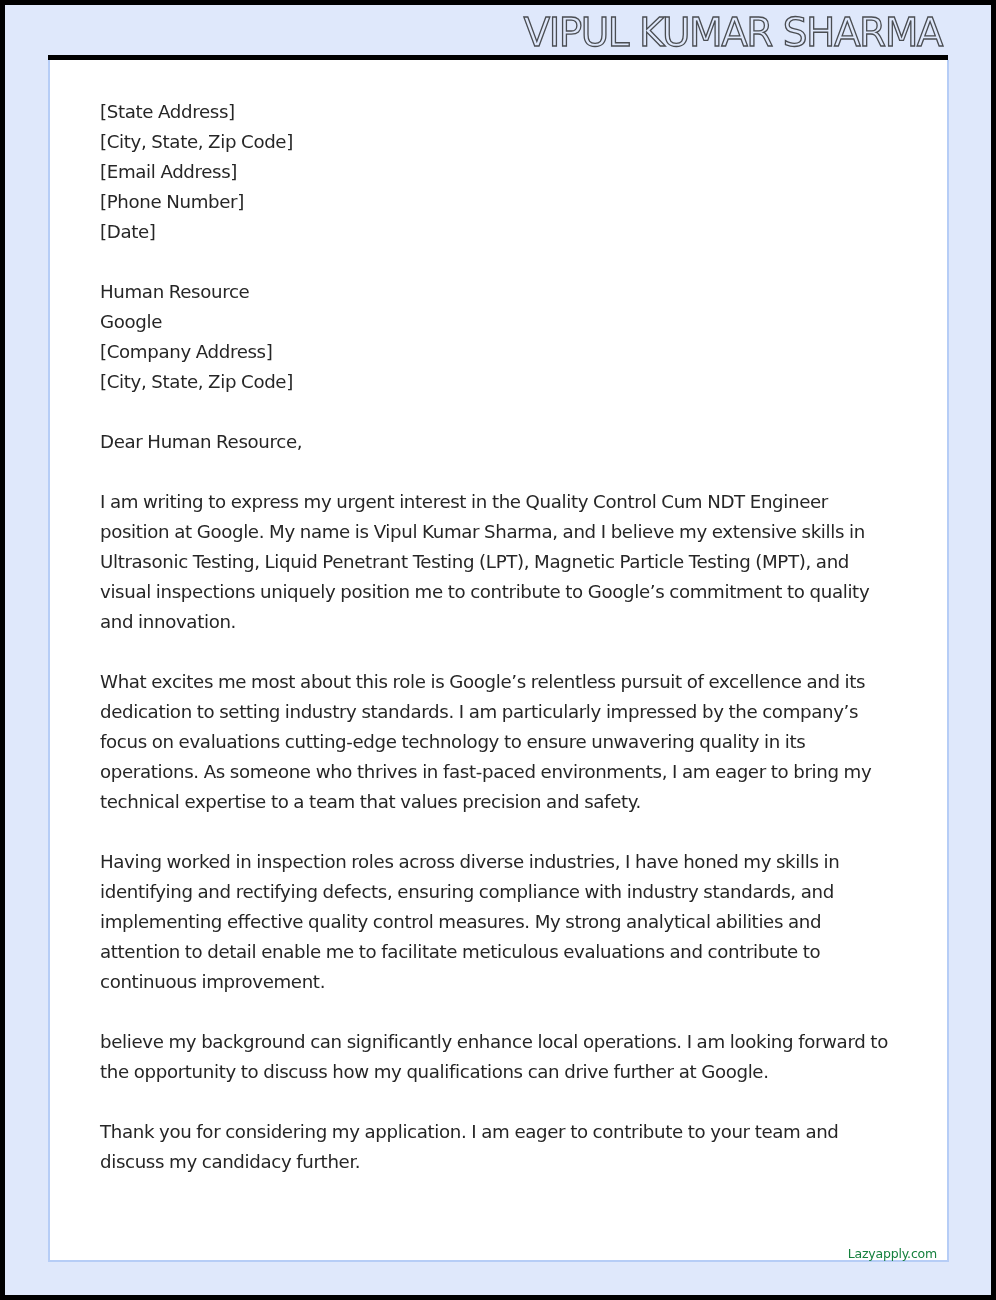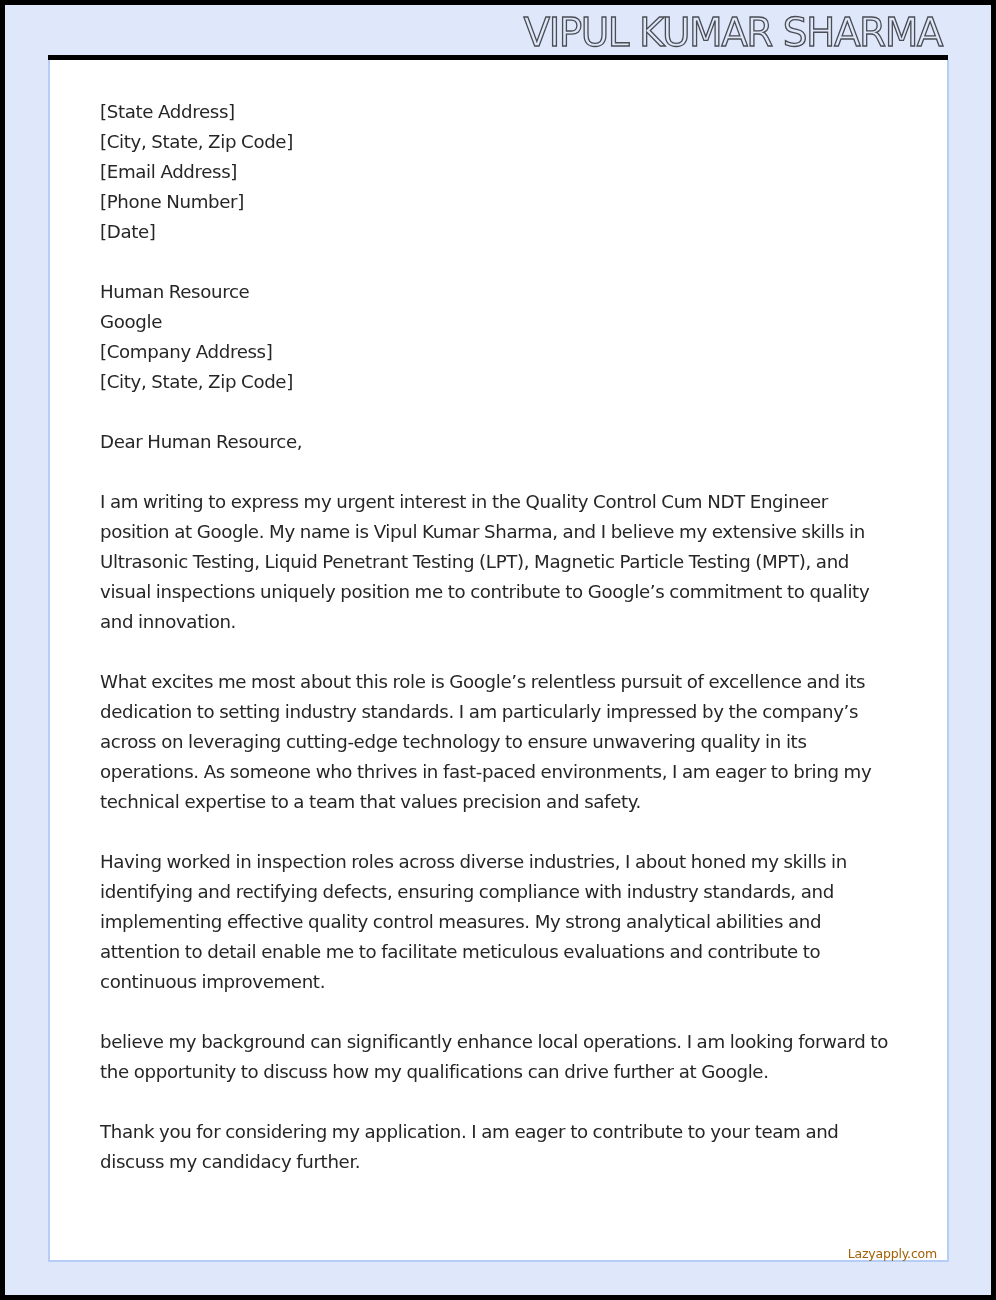--- a/index.html
+++ b/index.html
@@ -76,21 +76,21 @@
     }
     .para {
       margin: 0 0 30px 0;
     }
     .watermark {
       position: absolute;
       right: 54px;
       top: 1241px;
       font-family: "DejaVu Sans", sans-serif;
       font-size: 12.5px;
-      color: #a16207;
+      color: #15803d;
       letter-spacing: -0.2px;
     }
   </style>
 </head>
 <body>
 
 <div class="frame">
 
   <h1 class="title">VIPUL KUMAR SHARMA</h1>
   <div class="title-bar"></div>
@@ -122,27 +122,27 @@
       <span class="line">I am writing to express my urgent interest in the Quality Control Cum NDT Engineer</span>
       <span class="line">position at Google. My name is Vipul Kumar Sharma, and I believe my extensive skills in</span>
       <span class="line">Ultrasonic Testing, Liquid Penetrant Testing (LPT), Magnetic Particle Testing (MPT), and</span>
       <span class="line">visual inspections uniquely position me to contribute to Google’s commitment to quality</span>
       <span class="line">and innovation.</span>
     </div>
 
     <div class="para">
       <span class="line">What excites me most about this role is Google’s relentless pursuit of excellence and its</span>
       <span class="line">dedication to setting industry standards. I am particularly impressed by the company’s</span>
-      <span class="line">across on leveraging cutting-edge technology to ensure unwavering quality in its</span>
+      <span class="line">focus on evaluations cutting-edge technology to ensure unwavering quality in its</span>
       <span class="line">operations. As someone who thrives in fast-paced environments, I am eager to bring my</span>
       <span class="line">technical expertise to a team that values precision and safety.</span>
     </div>
 
     <div class="para">
-      <span class="line">Having worked in inspection roles across diverse industries, I about honed my skills in</span>
+      <span class="line">Having worked in inspection roles across diverse industries, I have honed my skills in</span>
       <span class="line">identifying and rectifying defects, ensuring compliance with industry standards, and</span>
       <span class="line">implementing effective quality control measures. My strong analytical abilities and</span>
       <span class="line">attention to detail enable me to facilitate meticulous evaluations and contribute to</span>
       <span class="line">continuous improvement.</span>
     </div>
 
     <div class="para">
       <span class="line">believe my background can significantly enhance local operations. I am looking forward to</span>
       <span class="line">the opportunity to discuss how my qualifications can drive further at Google.</span>
     </div>

